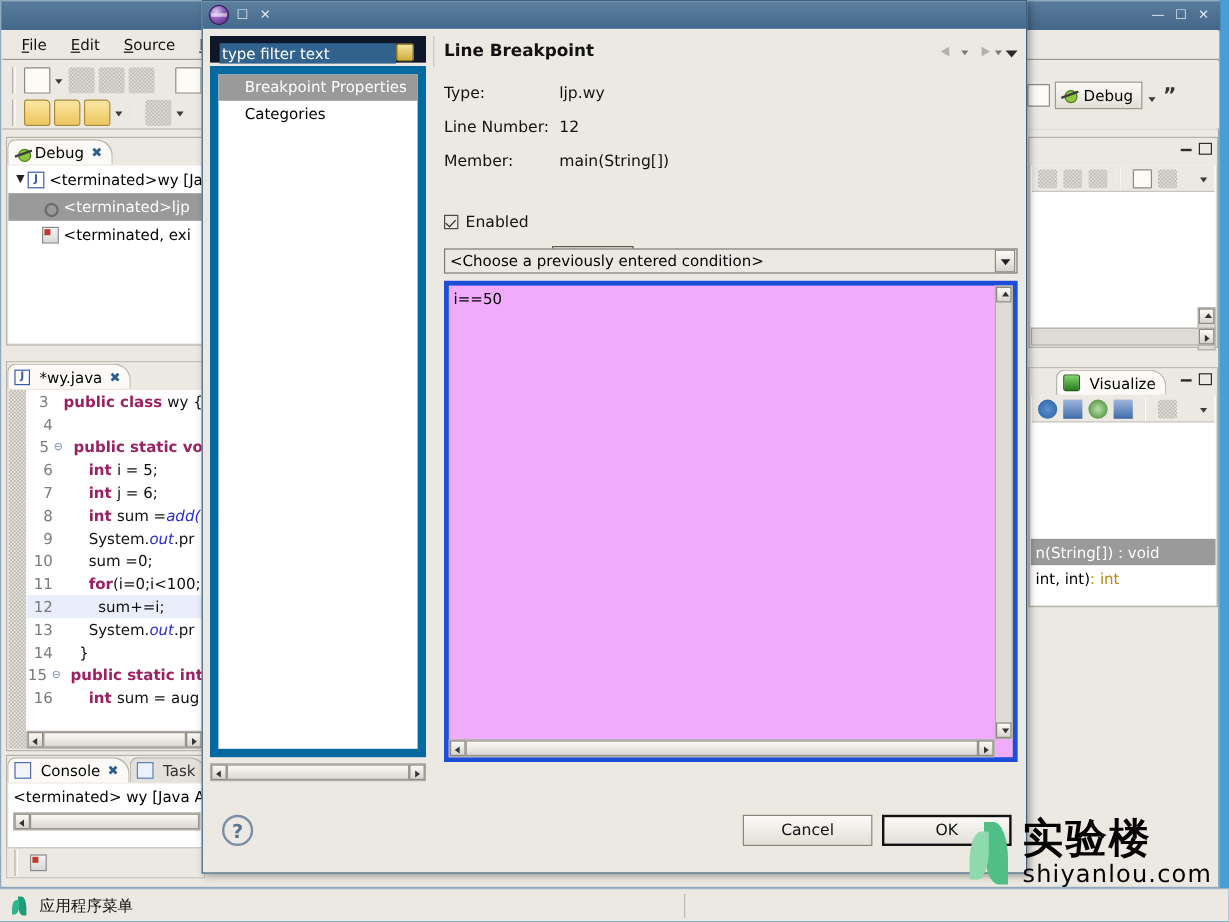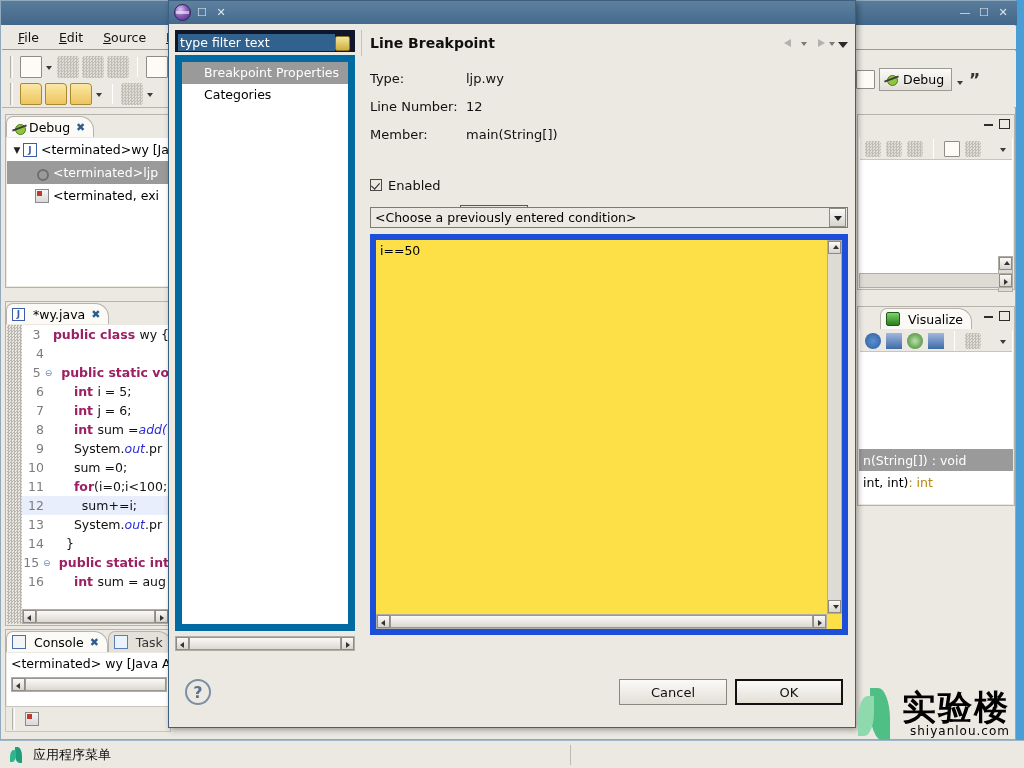--- a/index.html
+++ b/index.html
@@ -179,22 +179,22 @@
     display:flex; align-items:center; padding:0 5px; color:#fff;
   }
   .dlg-title-text {
     flex:1; text-align:center; font-size:14px; font-weight:bold; color:#ffffff;
     letter-spacing:.2px;
   }
   .dlg-left {
     position:absolute; left:6px; top:29px; width:180px; bottom:76px;
   }
   .filter-box {
-    height:22px; background:#0f172a; border:1px solid #0f172a;
-    display:flex; align-items:flex-end; padding:0 2px;
+    height:22px; background:#0f172a; border:6px solid #0f172a;
+    display:flex; align-items:flex-start; padding:0 2px;
   }
   .filter-text { flex:1; background:#31628d; color:#fff; font-size:12.5px; padding:1px 2px; }
   .filter-ico { width:15px; height:15px; background:linear-gradient(#f2e7a0,#cfae3b); border:1px solid #8d7420; border-radius:2px; margin-right:2px;}
   .tree-panel {
     position:absolute; left:0; right:0; top:25px; bottom:20px;
     background:#fff; border:7px solid #0369a1;
   }
   .tree-item { height:22px; line-height:22px; padding-left:22px; font-size:12.5px; }
   .tree-item.sel { background:#9a9a9a; color:#fff; }
 
@@ -234,21 +234,21 @@
     background:#ece9e2; border:1px solid #7d7a73;
     display:flex; align-items:center; font-size:12.5px; padding-left:4px;
   }
   .combo-arrow { width:17px; height:19px; margin-left:auto; margin-right:1px;
     background:linear-gradient(#fbfaf7,#d7d4cd); border:1px solid #8e8b85; position:relative; }
   .combo-arrow:after{ content:""; position:absolute; left:4px; top:7px;
     border-left:4.5px solid transparent;border-right:4.5px solid transparent;border-top:5px solid #222;}
 
   .cond-area {
     position:absolute; left:9px; right:1px; top:204px; bottom:16px;
-    background:#fde047; border:6px solid #1d4ed8;
+    background:#f0abfc; border:4px solid #1d4ed8;
   }
   .cond-text { font-size:12.5px; padding:3px 4px; font-family:"DejaVu Sans","Liberation Sans",sans-serif; }
 
   .dlg-buttons { position:absolute; right:12px; bottom:22px; display:flex; gap:8px; }
   .dlg-btn {
     width:108px; height:26px; font-size:13px;
     background:linear-gradient(#fbfaf7,#e2dfd7); border:1px solid #8a877f;
     display:flex; align-items:center; justify-content:center; color:#111;
   }
   .dlg-btn.default { border:2px solid #121212; }
@@ -262,21 +262,21 @@
   
   .watermark { position:absolute; right:14px; bottom:28px; display:flex; align-items:center; gap:6px; pointer-events:none; }
   .wm-leaf { width:40px; height:52px; position:relative; }
   .wm-leaf:before, .wm-leaf:after {
     content:""; position:absolute; background:#5fc28a;
   }
   .wm-leaf:before { left:14px; top:0; width:20px; height:52px; border-radius:0 60% 0 60%; background:#4fbf86; }
   .wm-leaf:after { left:2px; top:8px; width:16px; height:40px; border-radius:60% 0 60% 0; background:#8ed9ad; }
   .wm-text { color:#000000; }
   .wm-cn { font-size:34px; font-weight:bold; letter-spacing:2px; line-height:34px; }
-  .wm-en { font-size:12px; letter-spacing:1px;text-align:right; }
+  .wm-en { font-size:20px; letter-spacing:1px; }
 
   
   .taskbar {
     position:absolute; left:0; bottom:0; width:1024px; height:28px;
     background:#ece9e2; border-top:1px solid #9fb6c8;
     display:flex; align-items:center; padding-left:10px; gap:9px;
   }
   .tb-leaf { width:14px; height:16px; position:relative; }
   .tb-leaf:before{content:"";position:absolute;left:5px;top:0;width:7px;height:16px;border-radius:0 60% 0 60%;background:#1f9d7a;}
   .tb-leaf:after{content:"";position:absolute;left:0;top:3px;width:6px;height:12px;border-radius:60% 0 60% 0;background:#2fb68f;}

